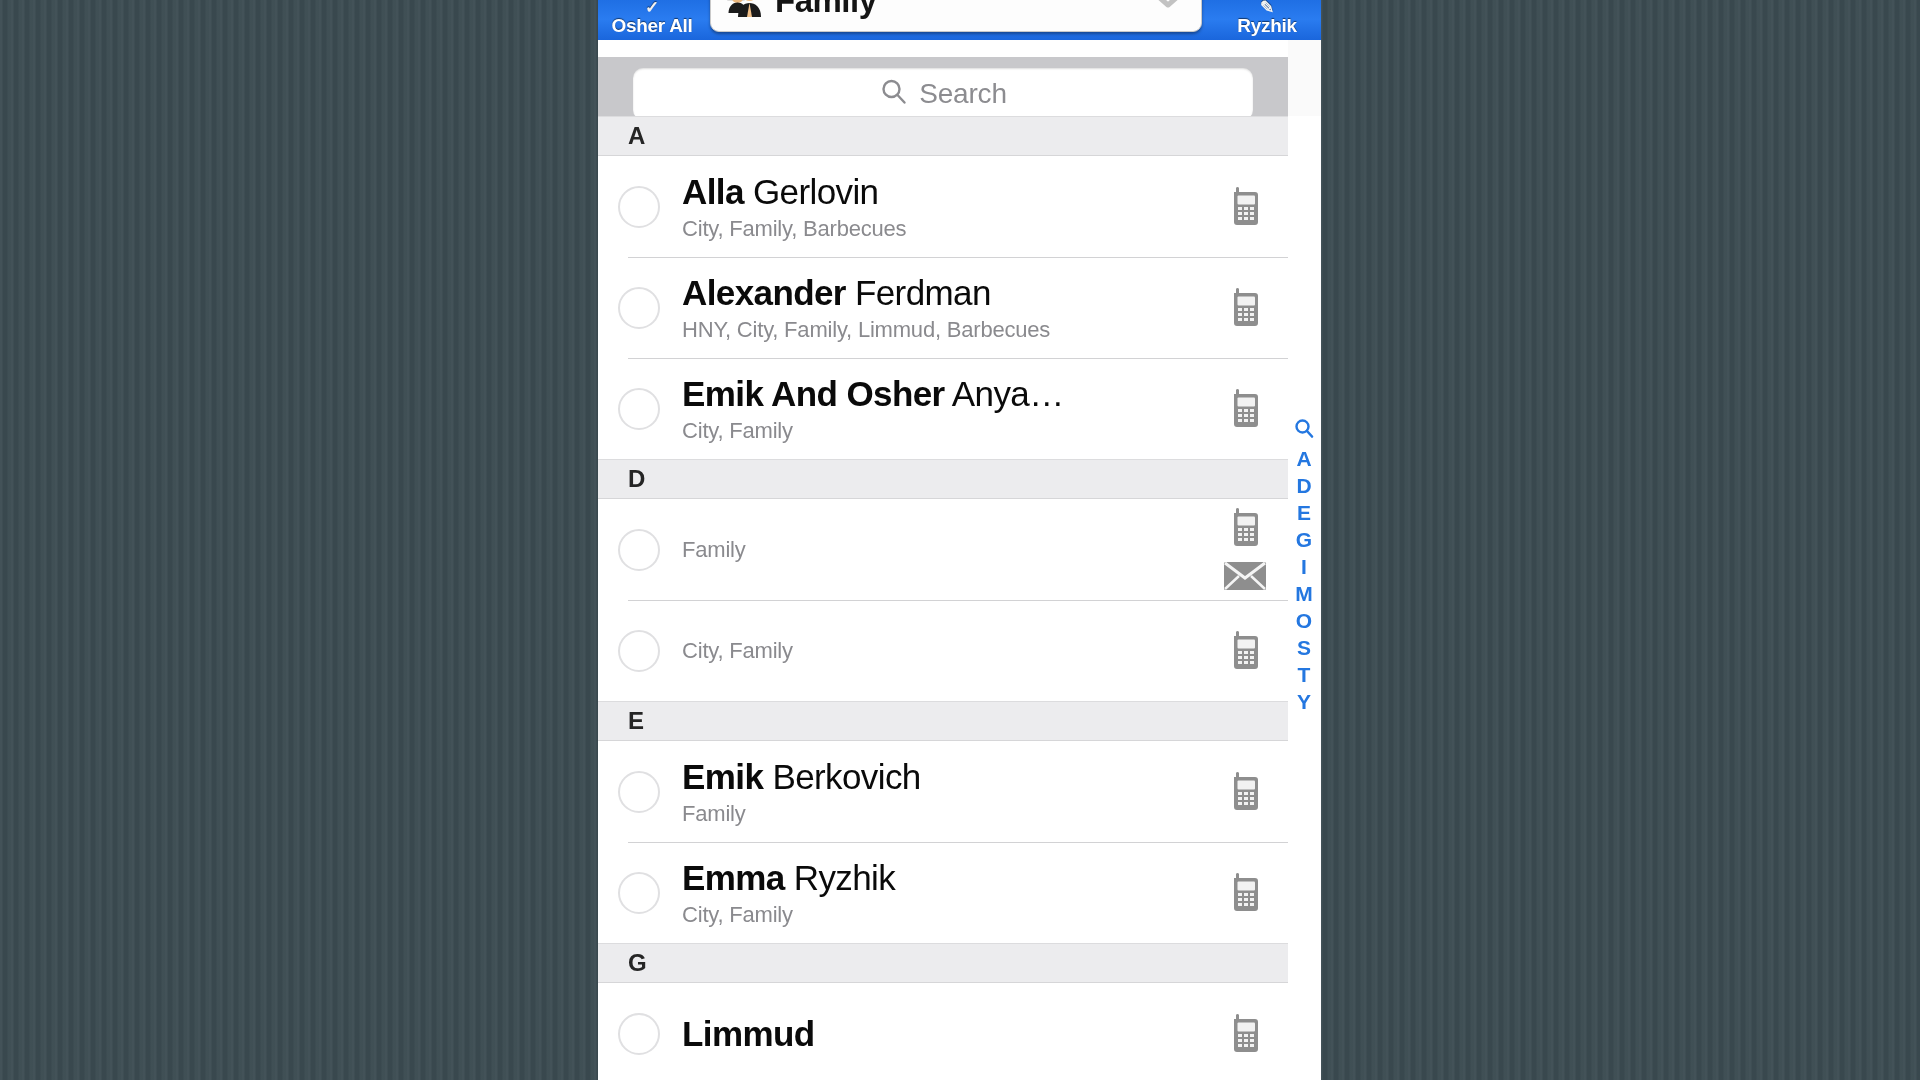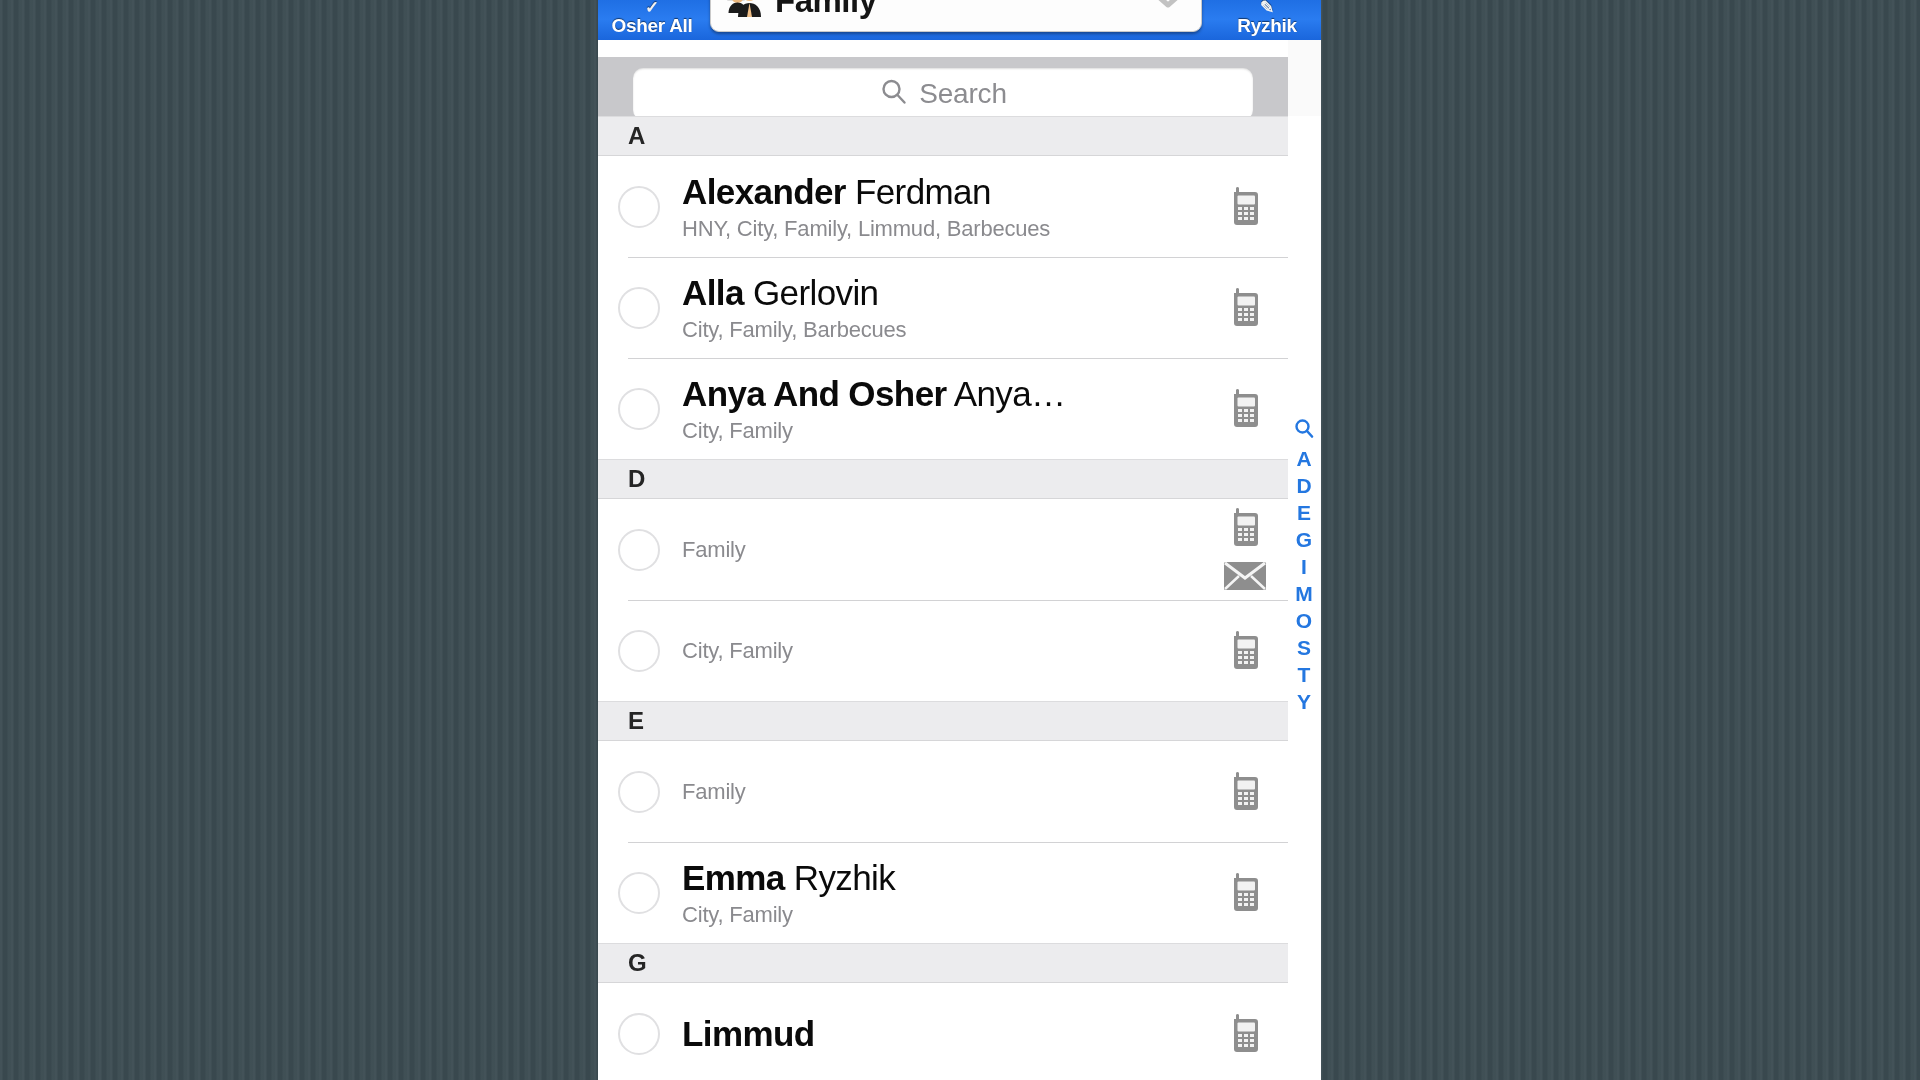--- a/index.html
+++ b/index.html
@@ -282,20 +282,44 @@
   </div>
   <div id="search-region-filler"></div>
 
   <div id="contact-list">
       <div class="section-header">
         <span class="section-header-letter">A</span>
       </div>
       <div class="contact-row">
         <div class="contact-checkbox"></div>
         <div class="contact-text">
+          <div class="contact-name"><span class="first">Alla</span><span class="last"> Gerlovin</span></div>
+          <div class="contact-subtitle">City, Family, Barbecues</div>
+        </div>
+        <div class="contact-icons">
+          <span><svg width="40" height="44" viewBox="0 0 40 44">
+              <path d="M11 5 L11 9 L9 9 L9 39 A3 3 0 0 0 12 42 L30 42 A3 3 0 0 0 33 39 L33 12 A3 3 0 0 0 30 9 L14 9 L14 5 A1.6 1.6 0 0 0 11 5 Z" fill="#8e8e8e"></path>
+              <rect x="12.5" y="12.5" width="17.5" height="9" rx="1" fill="#f2f2f2"></rect>
+              <g fill="#f2f2f2">
+                <rect x="13" y="24" width="4" height="3"></rect>
+                <rect x="19" y="24" width="4" height="3"></rect>
+                <rect x="25" y="24" width="4" height="3"></rect>
+                <rect x="13" y="29" width="4" height="3"></rect>
+                <rect x="19" y="29" width="4" height="3"></rect>
+                <rect x="25" y="29" width="4" height="3"></rect>
+                <rect x="13" y="34" width="4" height="3"></rect>
+                <rect x="19" y="34" width="4" height="3"></rect>
+                <rect x="25" y="34" width="4" height="3"></rect>
+              </g>
+            </svg></span>
+        </div>
+      </div>
+      <div class="contact-row">
+        <div class="contact-checkbox"></div>
+        <div class="contact-text">
           <div class="contact-name"><span class="first">Alexander</span><span class="last"> Ferdman</span></div>
           <div class="contact-subtitle">HNY, City, Family, Limmud, Barbecues</div>
         </div>
         <div class="contact-icons">
           <span><svg width="40" height="44" viewBox="0 0 40 44">
               <path d="M11 5 L11 9 L9 9 L9 39 A3 3 0 0 0 12 42 L30 42 A3 3 0 0 0 33 39 L33 12 A3 3 0 0 0 30 9 L14 9 L14 5 A1.6 1.6 0 0 0 11 5 Z" fill="#8e8e8e"></path>
               <rect x="12.5" y="12.5" width="17.5" height="9" rx="1" fill="#f2f2f2"></rect>
               <g fill="#f2f2f2">
                 <rect x="13" y="24" width="4" height="3"></rect>
                 <rect x="19" y="24" width="4" height="3"></rect>
@@ -306,45 +330,21 @@
                 <rect x="13" y="34" width="4" height="3"></rect>
                 <rect x="19" y="34" width="4" height="3"></rect>
                 <rect x="25" y="34" width="4" height="3"></rect>
               </g>
             </svg></span>
         </div>
       </div>
       <div class="contact-row">
         <div class="contact-checkbox"></div>
         <div class="contact-text">
-          <div class="contact-name"><span class="first">Alla</span><span class="last"> Gerlovin</span></div>
-          <div class="contact-subtitle">City, Family, Barbecues</div>
-        </div>
-        <div class="contact-icons">
-          <span><svg width="40" height="44" viewBox="0 0 40 44">
-              <path d="M11 5 L11 9 L9 9 L9 39 A3 3 0 0 0 12 42 L30 42 A3 3 0 0 0 33 39 L33 12 A3 3 0 0 0 30 9 L14 9 L14 5 A1.6 1.6 0 0 0 11 5 Z" fill="#8e8e8e"></path>
-              <rect x="12.5" y="12.5" width="17.5" height="9" rx="1" fill="#f2f2f2"></rect>
-              <g fill="#f2f2f2">
-                <rect x="13" y="24" width="4" height="3"></rect>
-                <rect x="19" y="24" width="4" height="3"></rect>
-                <rect x="25" y="24" width="4" height="3"></rect>
-                <rect x="13" y="29" width="4" height="3"></rect>
-                <rect x="19" y="29" width="4" height="3"></rect>
-                <rect x="25" y="29" width="4" height="3"></rect>
-                <rect x="13" y="34" width="4" height="3"></rect>
-                <rect x="19" y="34" width="4" height="3"></rect>
-                <rect x="25" y="34" width="4" height="3"></rect>
-              </g>
-            </svg></span>
-        </div>
-      </div>
-      <div class="contact-row">
-        <div class="contact-checkbox"></div>
-        <div class="contact-text">
-          <div class="contact-name"><span class="first">Anya And Osher</span><span class="last"> Anya…</span></div>
+          <div class="contact-name"><span class="first">Emik And Osher</span><span class="last"> Anya…</span></div>
           <div class="contact-subtitle">City, Family</div>
         </div>
         <div class="contact-icons">
           <span><svg width="40" height="44" viewBox="0 0 40 44">
               <path d="M11 5 L11 9 L9 9 L9 39 A3 3 0 0 0 12 42 L30 42 A3 3 0 0 0 33 39 L33 12 A3 3 0 0 0 30 9 L14 9 L14 5 A1.6 1.6 0 0 0 11 5 Z" fill="#8e8e8e"></path>
               <rect x="12.5" y="12.5" width="17.5" height="9" rx="1" fill="#f2f2f2"></rect>
               <g fill="#f2f2f2">
                 <rect x="13" y="24" width="4" height="3"></rect>
                 <rect x="19" y="24" width="4" height="3"></rect>
                 <rect x="25" y="24" width="4" height="3"></rect>
@@ -411,20 +411,21 @@
               </g>
             </svg></span>
         </div>
       </div>
       <div class="section-header">
         <span class="section-header-letter">E</span>
       </div>
       <div class="contact-row">
         <div class="contact-checkbox"></div>
         <div class="contact-text">
+          <div class="contact-name"><span class="first">Emik</span><span class="last"> Berkovich</span></div>
           <div class="contact-subtitle">Family</div>
         </div>
         <div class="contact-icons">
           <span><svg width="40" height="44" viewBox="0 0 40 44">
               <path d="M11 5 L11 9 L9 9 L9 39 A3 3 0 0 0 12 42 L30 42 A3 3 0 0 0 33 39 L33 12 A3 3 0 0 0 30 9 L14 9 L14 5 A1.6 1.6 0 0 0 11 5 Z" fill="#8e8e8e"></path>
               <rect x="12.5" y="12.5" width="17.5" height="9" rx="1" fill="#f2f2f2"></rect>
               <g fill="#f2f2f2">
                 <rect x="13" y="24" width="4" height="3"></rect>
                 <rect x="19" y="24" width="4" height="3"></rect>
                 <rect x="25" y="24" width="4" height="3"></rect>

